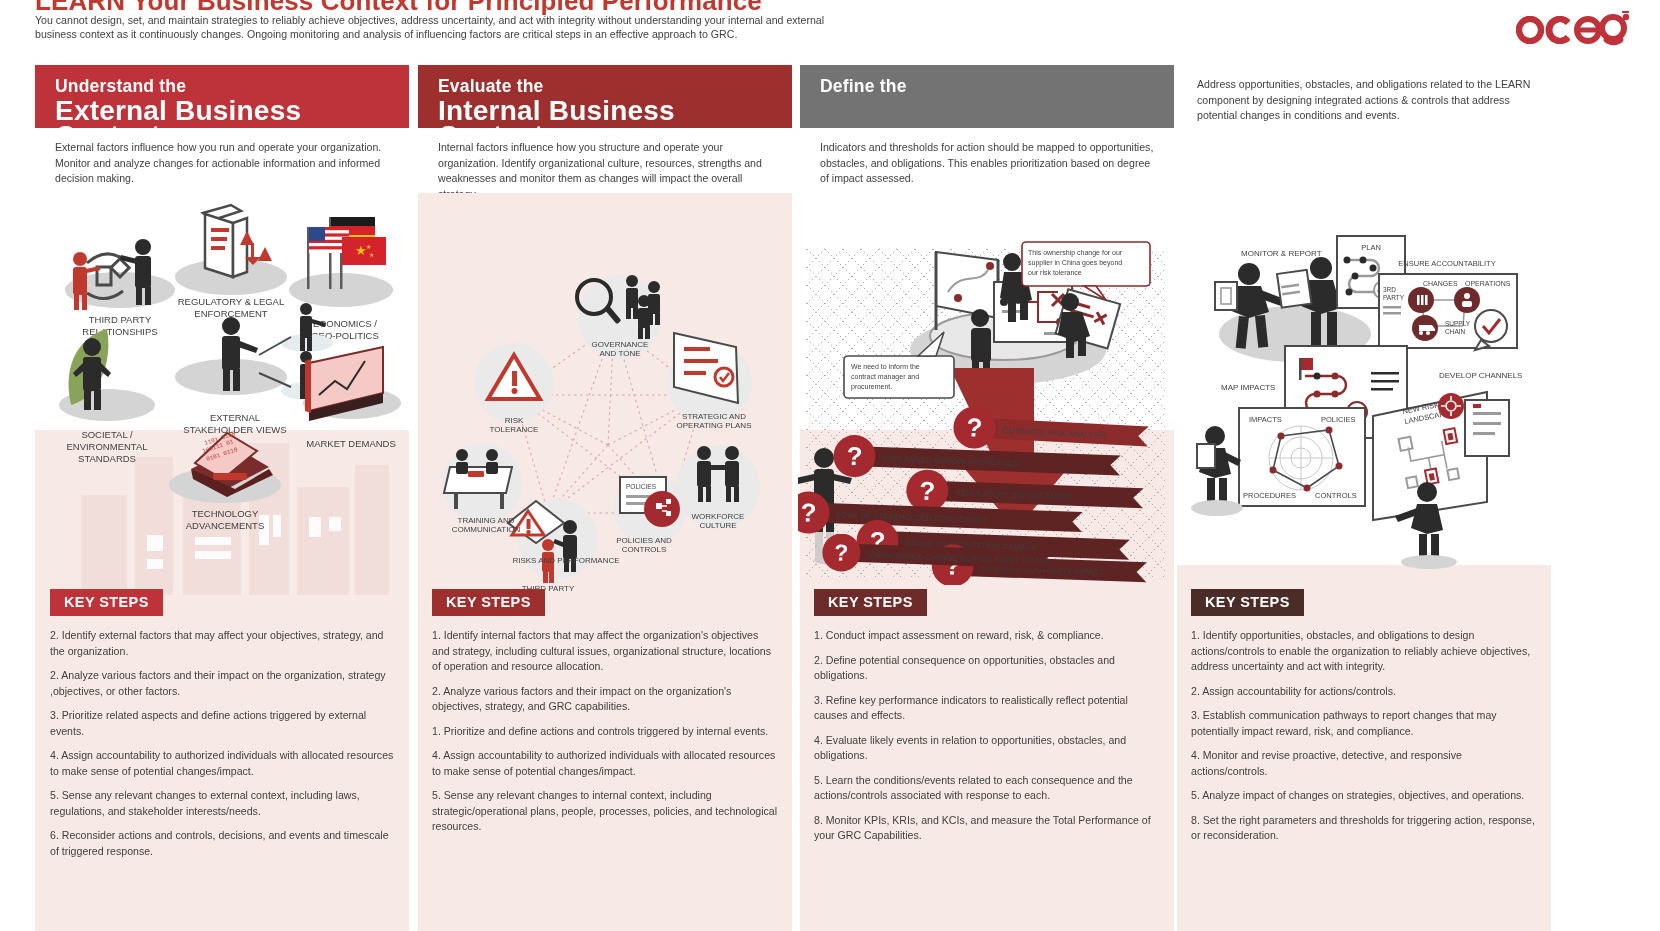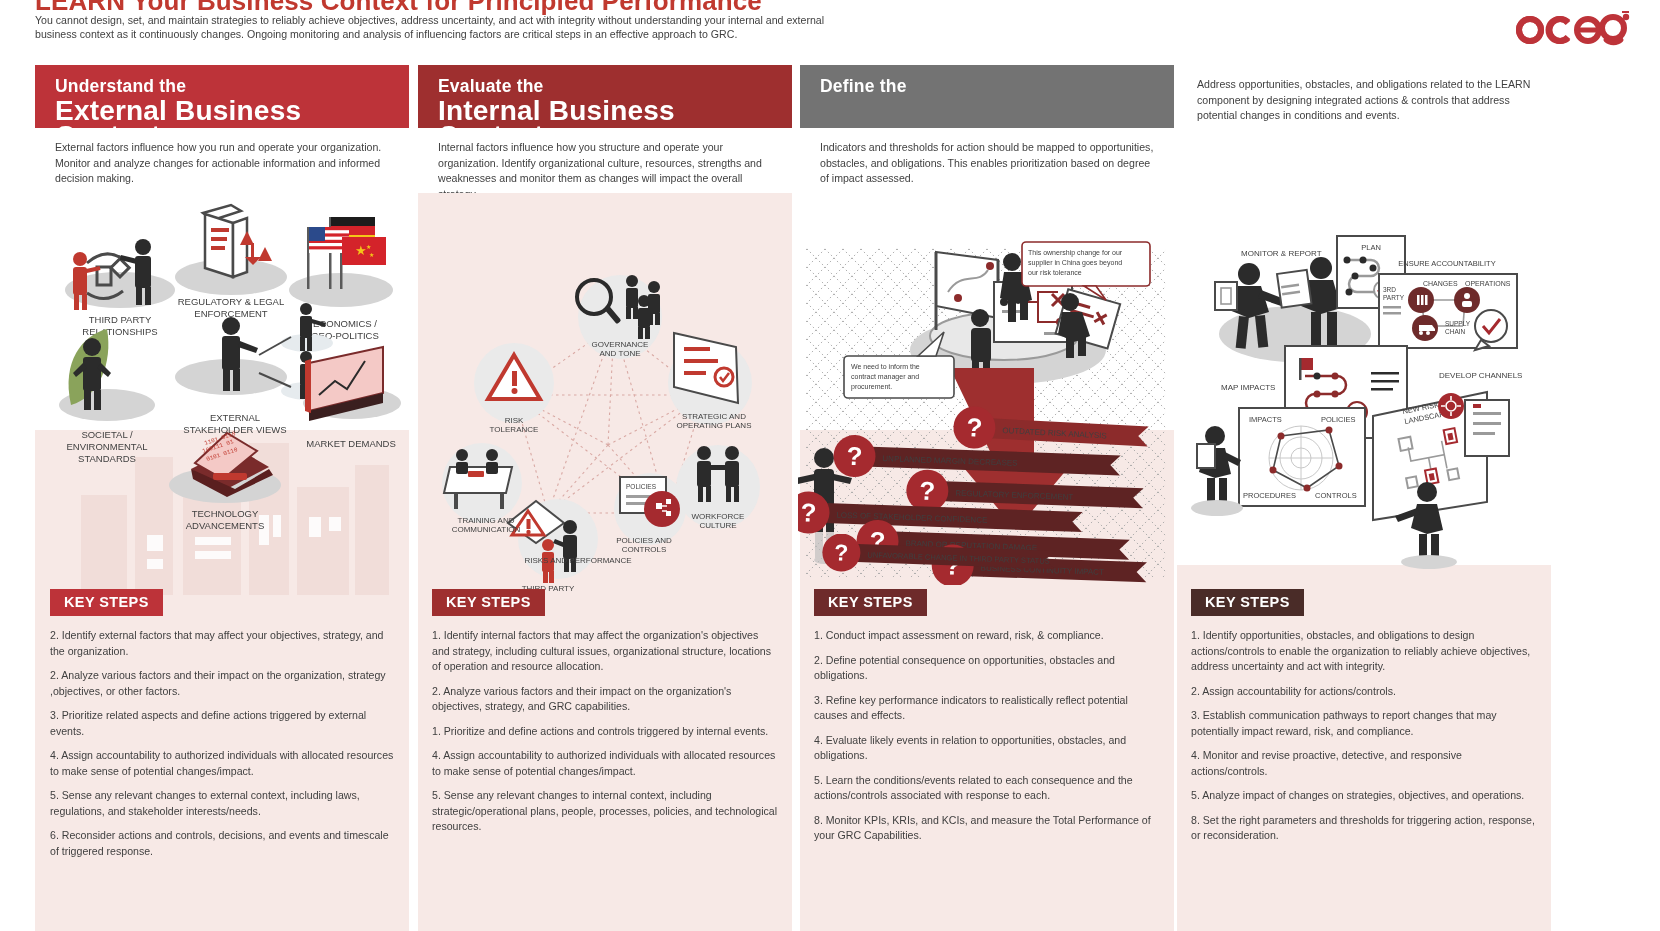--- a/index.html
+++ b/index.html
@@ -430,21 +430,21 @@
         </g>
         <g fill="#c0392f">
             <rect x="50" y="216" width="16" height="6" rx="1"></rect>
           </g>
       </g>
       <text class="lbl" x="68" y="268" text-anchor="middle" font-size="8">TRAINING AND</text>
       <text class="lbl" x="68" y="277" text-anchor="middle" font-size="8">COMMUNICATION</text>
     </svg>
   </div>
 
-  <div style="position:absolute; left:418px; top:554px; width:374px; text-align:center; font-size:8px; color:#3f3f3f;padding-left:12px;">
+  <div style="position:absolute; left:418px; top:554px; width:374px; text-align:center; font-size:8px; color:#3f3f3f;">
     <svg width="374" height="18">
         <text class="lbl" x="148" y="9" text-anchor="middle" font-size="8">RISKS AND PERFORMANCE</text>
       </svg>
   </div>
 
   <div style="position:absolute; left:432px; top:589px; width:346px;">
     <div class="keysteps-badge" style="background:#9e2f2f">KEY STEPS</div>
     <div class="steps" style="margin-top:12px;">
       <p>1. Identify internal factors that may affect the organization's objectives and strategy, including cultural issues, organizational structure, locations of operation and resource allocation.</p>
       <p>2. Analyze various factors and their impact on the organization's objectives, strategy, and GRC capabilities.</p>

